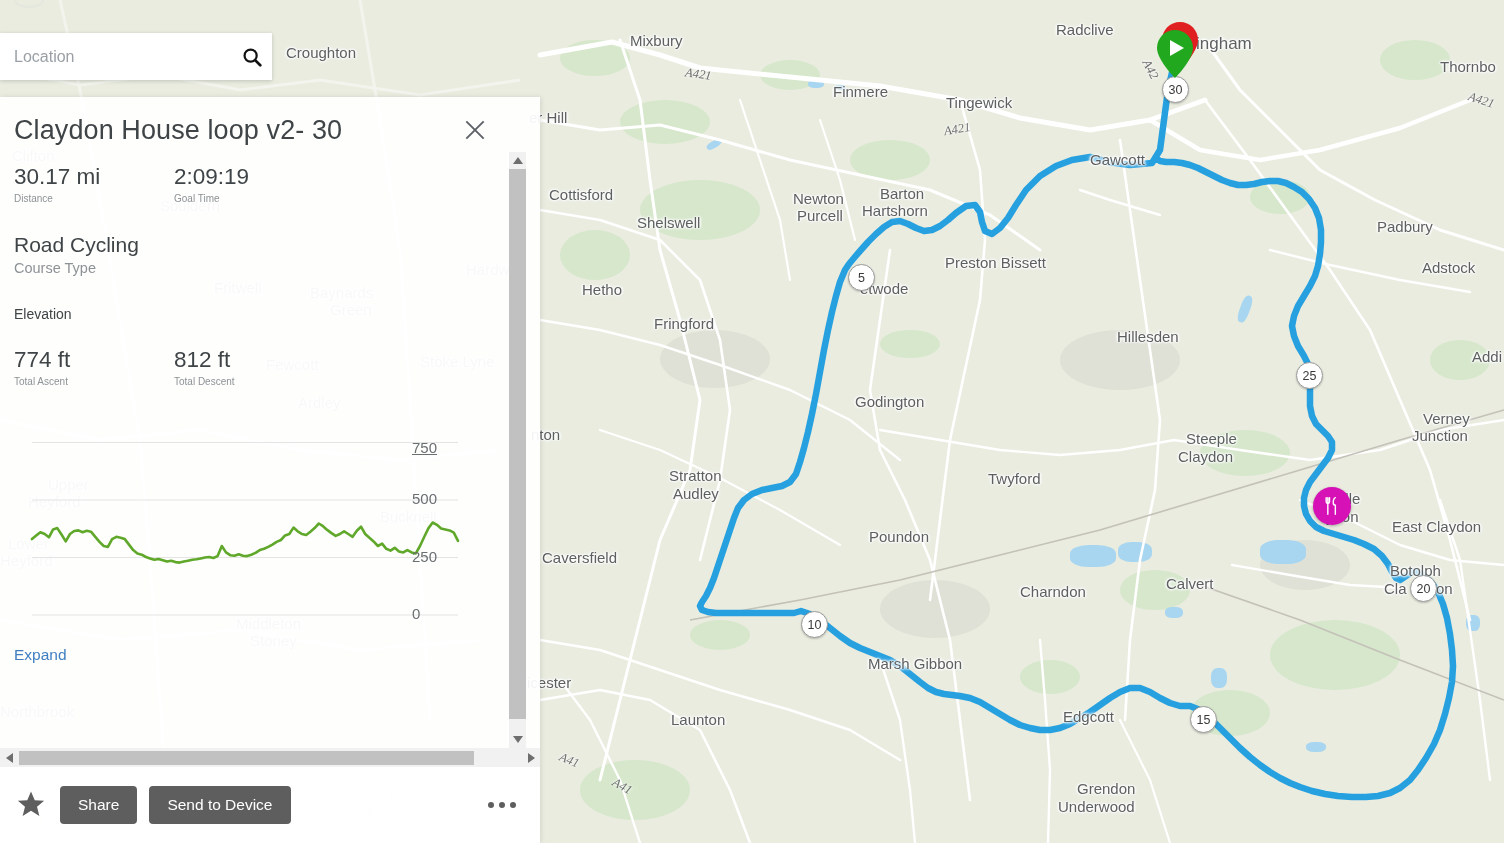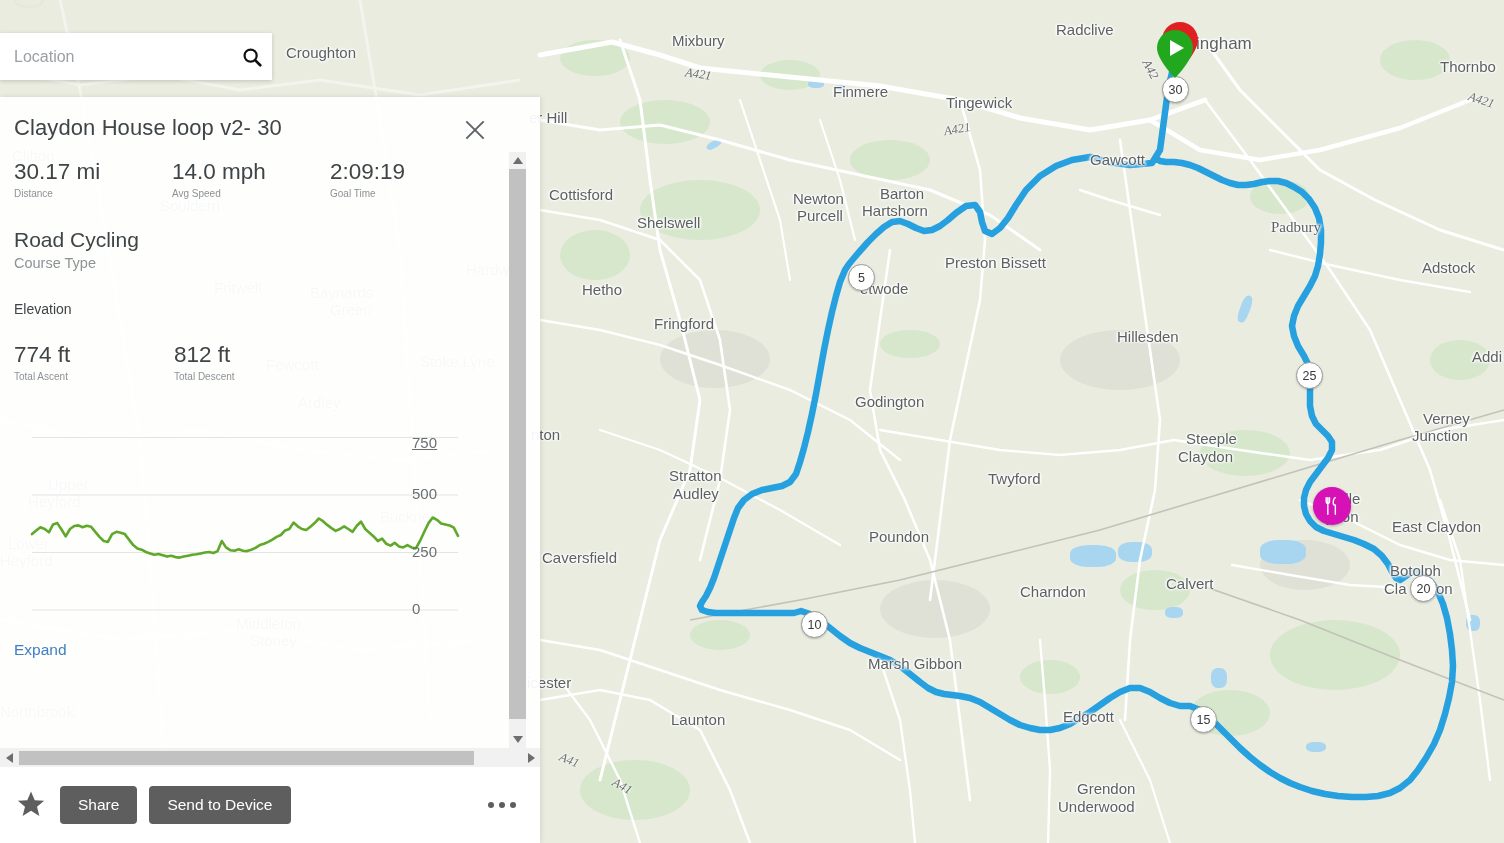--- a/index.html
+++ b/index.html
@@ -88,21 +88,21 @@
   #panel {
     position: absolute; left: 0; top: 97px; width: 540px; height: 746px;
     background: rgba(255,255,255,0.93);
     z-index: 20; display: flex; flex-direction: column;
     box-shadow: 1px 0 5px rgba(0,0,0,.10);
   }
   #panel-body { position: relative; flex: 1; overflow: hidden; }
   #panel-scroll-area { position: absolute; left:0; top:0; right: 38px; bottom: 0; padding: 0 14px; }
 
   .ptitle {
-    font-size: 22px; color: #3f4447; font-weight: 400;
+    font-size: 27px; color: #3f4447; font-weight: 400;
     margin: 18px 0 8px 0; letter-spacing: .1px;
   }
   .closebtn {
     position: absolute; right: 52px; top: 20px; width: 26px; height: 26px;
     cursor: pointer; z-index: 5;
   }
 
   .statrow { display: flex; margin-top: 18px; }
   .stat { width: 160px; }
   .stat .v { font-size: 22.5px; color: #3f4447; }
@@ -313,34 +313,34 @@
         <div class="plabel md" style="left: 380px; top: 509px; opacity: 0.55;">Bucknell</div>
         <div class="plabel md" style="left: 8px; top: 536px; opacity: 0.55;">Lower</div>
         <div class="plabel md" style="left: 0px; top: 553px; opacity: 0.55;">Heyford</div>
         <div class="plabel md" style="left: 236px; top: 616px; opacity: 0.55;">Middleton</div>
         <div class="plabel md" style="left: 250px; top: 633px; opacity: 0.55;">Stoney</div>
         <div class="plabel md" style="left: 0px; top: 704px; opacity: 0.55;">Northbrook</div>
       </div>
 
     <div id="place-labels">
         <div class="plabel md" style="left: 286px; top: 45px;">Croughton</div>
-        <div class="plabel md" style="left: 672px; top: 33px; text-align: right;">Mixbury</div>
+        <div class="plabel md" style="left: 630px; top: 33px; text-align: right;">Mixbury</div>
         <div class="plabel md" style="left: 1056px; top: 22px; text-align: center;">Radclive</div>
         <div class="plabel lg" style="left: 1196px; top: 35px;">ingham</div>
         <div class="plabel md" style="left: 1440px; top: 59px;">Thornbo</div>
         <div class="plabel md" style="left: 833px; top: 84px;">Finmere</div>
         <div class="plabel md" style="left: 946px; top: 95px;">Tingewick</div>
         <div class="plabel md" style="left: 529px; top: 110px;">er Hill</div>
         <div class="plabel md" style="left: 1090px; top: 152px;">Gawcott</div>
         <div class="plabel md" style="left: 880px; top: 186px;">Barton</div>
         <div class="plabel md" style="left: 862px; top: 203px;">Hartshorn</div>
         <div class="plabel md" style="left: 793px; top: 191px;">Newton</div>
         <div class="plabel md" style="left: 797px; top: 208px;">Purcell</div>
         <div class="plabel md" style="left: 549px; top: 187px;">Cottisford</div>
-        <div class="plabel md" style="left: 1271px; top: 219px; font-family: Liberation Serif, serif;">Padbury</div>
+        <div class="plabel md" style="left: 1377px; top: 219px;">Padbury</div>
         <div class="plabel md" style="left: 637px; top: 215px;">Shelswell</div>
         <div class="plabel md" style="left: 945px; top: 255px;">Preston Bissett</div>
         <div class="plabel md" style="left: 1422px; top: 260px;">Adstock</div>
         <div class="plabel md" style="left: 582px; top: 282px;">Hetho</div>
         <div class="plabel md" style="left: 860px; top: 281px;">etwode</div>
         <div class="plabel md" style="left: 654px; top: 316px;">Fringford</div>
         <div class="plabel md" style="left: 1117px; top: 329px;">Hillesden</div>
         <div class="plabel md" style="left: 1472px; top: 349px;">Addi</div>
         <div class="plabel md" style="left: 855px; top: 394px;">Godington</div>
         <div class="plabel md" style="left: 1423px; top: 411px;">Verney</div>
@@ -439,24 +439,20 @@
 
       <div id="panel-scroll-area">
         <div class="ptitle">Claydon House loop v2- 30</div>
 
         <div class="statrow">
           <div class="stat">
             <div class="v">30.17 mi</div>
             <div class="l">Distance</div>
           </div>
           <div class="stat">
-            <div class="v">14.0 mph</div>
-            <div class="l">Avg Speed</div>
-          </div>
-          <div class="stat">
             <div class="v">2:09:19</div>
             <div class="l">Goal Time</div>
           </div>
         </div>
 
         <div class="block">
           <div class="v">Road Cycling</div>
           <div class="l">Course Type</div>
         </div>
 

